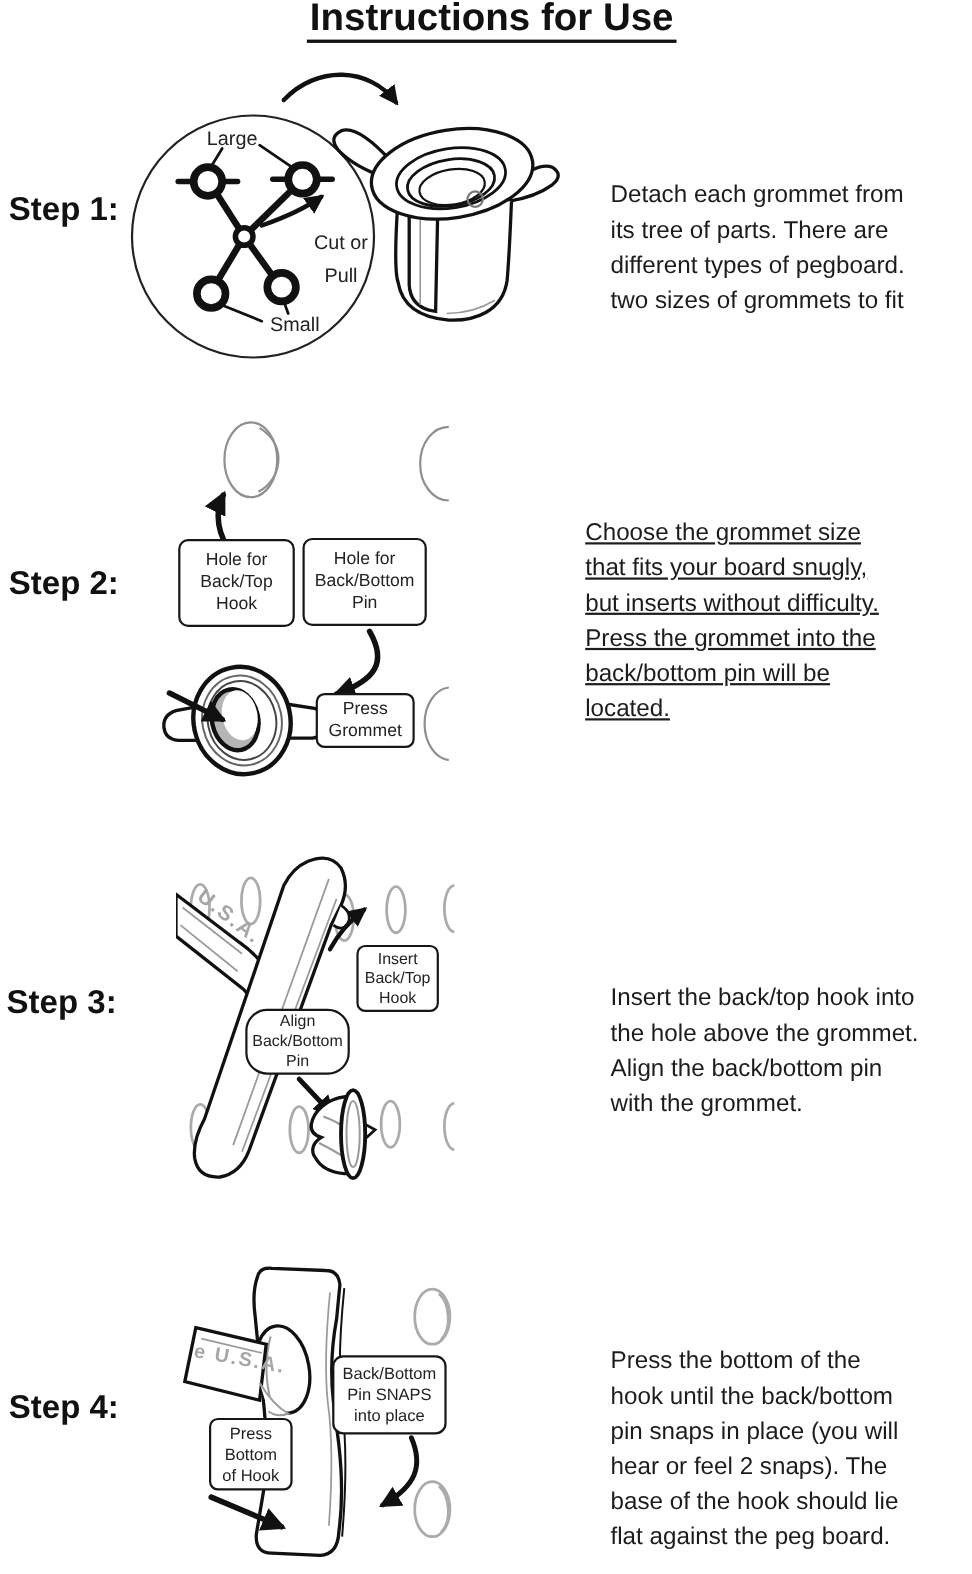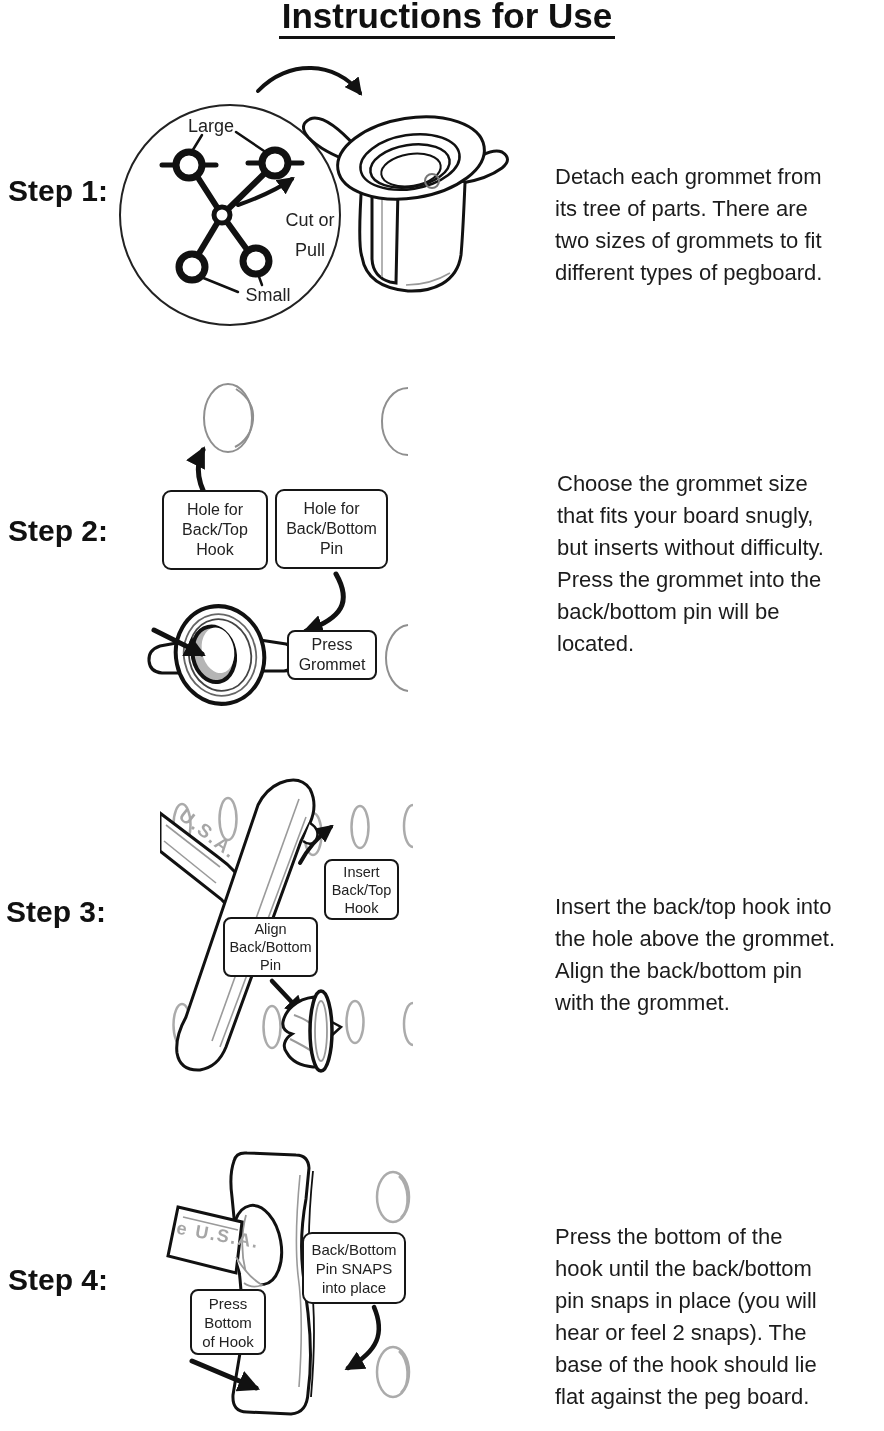--- a/index.html
+++ b/index.html
@@ -111,22 +111,22 @@
     <div class="fig-note" style="left:160px; top:150px; width:80px;">
       <div>Cut or</div>
       <div>Pull</div>
     </div>
     <div class="fig-note" style="left:118px; top:225px; width:80px;">Small</div>
   </div>
 
   <div class="step-text" style="left:555px; top:130px;">
     <div>Detach each grommet from</div>
     <div>its tree of parts. There are</div>
+    <div>different types of pegboard.</div>
     <div>two sizes of grommets to fit</div>
-    <div>different types of pegboard.</div>
   </div>
 
   <div class="step-label" style="left:8px; top:514px;">Step 2:</div>
 
   <div class="fig" style="left:140px; top:370px; width:320px; height:340px;">
     <svg width="320" height="340" viewBox="0 0 320 340">
       <defs>
         <marker id="ah2" viewBox="0 0 10 10" refX="8" refY="5" markerWidth="4.2" markerHeight="4.2" orient="auto-start-reverse">
           <path d="M0,0 L10,5 L0,10 z" fill="#111"></path>
         </marker>
@@ -166,21 +166,21 @@
       <div>Hole for</div>
       <div>Back/Bottom</div>
       <div>Pin</div>
     </div>
     <div class="fig-box fs16" style="left:147px; top:260px; width:90px; height:50px; border-radius:8px;">
       <div>Press</div>
       <div>Grommet</div>
     </div>
   </div>
 
-  <div class="step-text" style="left:557px; top:437px;">
+  <div class="step-text" style="left:532px; top:437px;text-decoration:underline;">
     <div>Choose the grommet size</div>
     <div>that fits your board snugly,</div>
     <div>but inserts without difficulty.</div>
     <div>Press the grommet into the</div>
     <div>back/bottom pin will be</div>
     <div>located.</div>
   </div>
 
   <div class="step-label" style="left:6px; top:895px;">Step 3:</div>
 
@@ -229,21 +229,21 @@
         <ellipse cx="161" cy="256" rx="11" ry="40" fill="#fff" stroke="#111" stroke-width="3.5"></ellipse>
         <ellipse cx="161" cy="256" rx="6" ry="30" fill="none" stroke="#9a9a9a" stroke-width="1.8"></ellipse>
       </g>
     </svg>
     <div class="usa" style="left:14px; top:48px; transform:rotate(38deg);">U.S.A.</div>
     <div class="fig-box fs14" style="left:164px; top:84px; width:75px; height:61px; border-radius:8px;">
       <div>Insert</div>
       <div>Back/Top</div>
       <div>Hook</div>
     </div>
-    <div class="fig-box fs14" style="left:63px; top:142px; width:95px; height:60px; border-radius:8px;">
+    <div class="fig-box fs14" style="left:63px; top:142px; width:95px; height:60px; border-radius:20px;">
       <div>Align</div>
       <div>Back/Bottom</div>
       <div>Pin</div>
     </div>
   </div>
 
   <div class="step-text" style="left:555px; top:860px;">
     <div>Insert the back/top hook into</div>
     <div>the hole above the grommet.</div>
     <div>Align the back/bottom pin</div>

